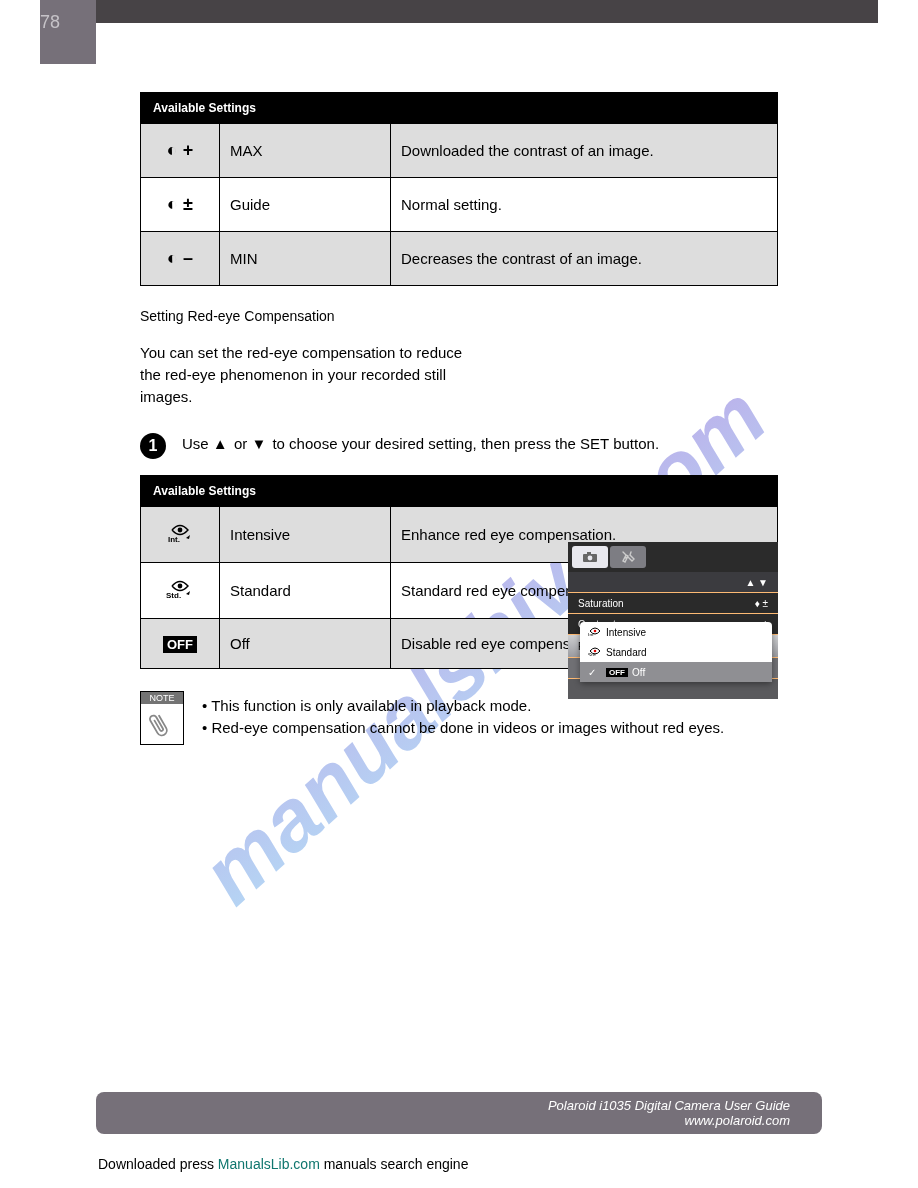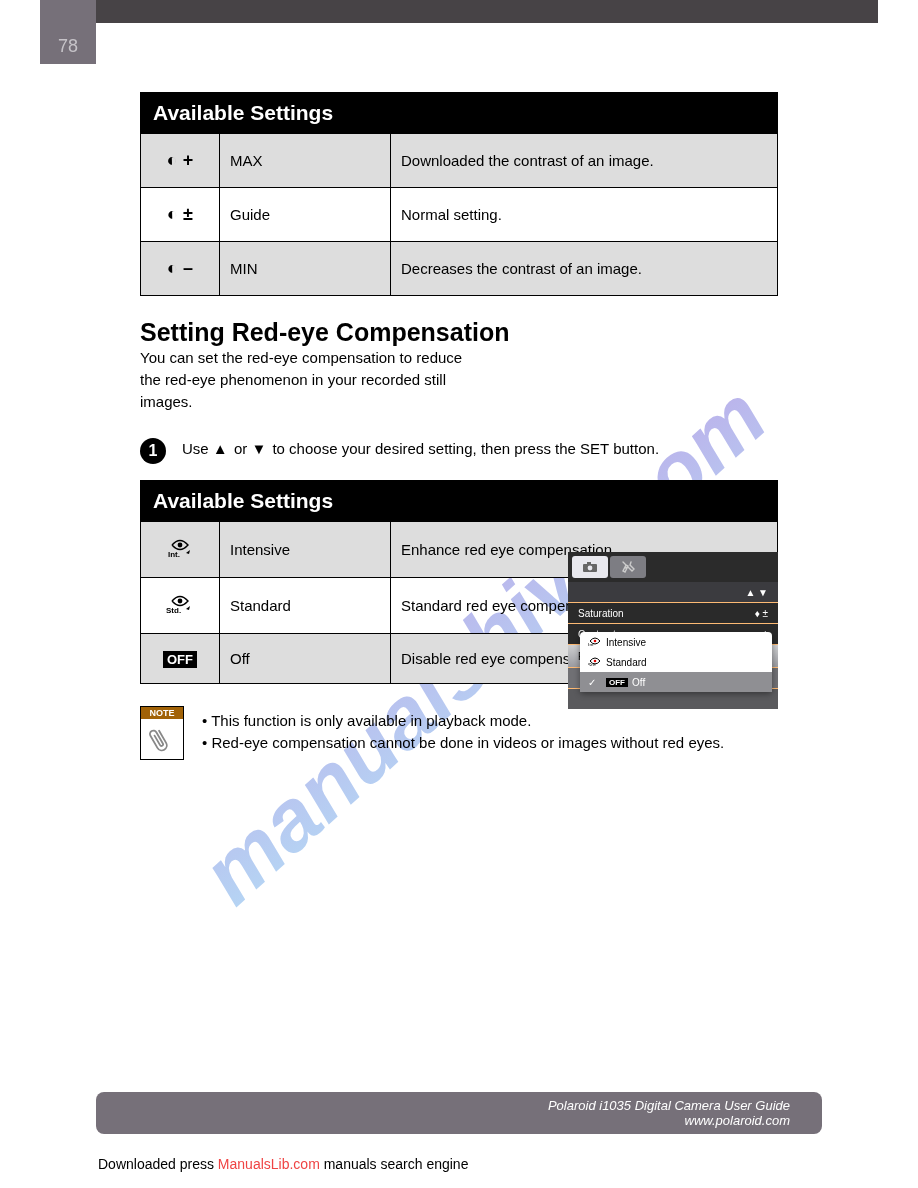--- a/index.html
+++ b/index.html
@@ -1,56 +1,56 @@
 <!DOCTYPE html>
 <html><head>
 <meta charset="utf-8">
 <style>
 html,body{margin:0;padding:0;font-family:Arial,Helvetica,sans-serif;background:#fff;color:#000}
 .page{width:918px;height:1188px;position:relative;overflow:hidden}
 
 
 .topbar{background:#474346;height:23px;margin:0 40px 0 40px}
 .tab{position:absolute;left:40px;top:0;width:56px;height:64px;background:#767079;z-index:3}
-.pageno{font-size:18px;color:#c6c3c8;text-align:center;padding-top:36px;font-family:Arial}
+.pageno{font-size:18px;color:#c6c3c8;text-align:left;padding-top:12px;font-family:Arial}
 
 
 .watermark{position:absolute;left:120px;top:260px;width:700px;height:700px;pointer-events:none;z-index:0}
 .watermark svg{width:100%;height:100%}
 
 
 .column{position:absolute;left:140px;top:92px;right:140px;z-index:2}
 
-.sect-title{font-size:25px;font-weight:bold;}
+.sect-title{font-size:14px;font-weight:normal;margin-bottom:18px}
 
 
 .table{border:1px solid #000;border-collapse:collapse;width:100%;margin-bottom:22px}
-.table th{background:#000;color:#fff;font-size:21px;font-weight:bold;text-align:left;padding:8px 12px;border:1px solid #000}
+.table th{background:#000;color:#fff;font-size:12px;font-weight:bold;text-align:left;padding:8px 12px;border:1px solid #000}
 .table td{border:1px solid #000;font-size:15px;padding:16px 10px;vertical-align:middle}
 .table tr.shade td{background:#ddd}
 .iconcell{width:58px;text-align:center;padding:8px 4px}
 .typecell{width:150px}
 .ico{font-size:18px;font-weight:bold}
 .ico-off{background:#000;color:#fff;padding:1px 4px;font-size:13px;font-weight:bold}
 
 
 .shot{position:absolute;right:0;top:234px;width:210px;height:156px;z-index:3}
 
 
 .note{display:flex;gap:18px;margin-top:12px}
 .note-ico{display:inline-block;border:1px solid #000;width:42px;height:52px;position:relative}
-.note-ico .nh{height:12px;background:#a16207;color:#fff;font-size:9px;font-weight:bold;text-align:center;line-height:12px}
+.note-ico .nh{height:12px;background:#737373;color:#fff;font-size:9px;font-weight:normal;text-align:center;line-height:12px}
 .note-ico .clip{position:absolute;left:8px;top:18px;font-size:20px;color:#666}
 .note ul{margin:4px 0 0 0;padding:0;list-style:none;font-size:15px;line-height:1.45}
 .note ul li::before{content:"•  ";}
 
 
 .footbar{position:absolute;left:96px;right:96px;bottom:54px;background:#767079;color:#fff;border-radius:8px;padding:6px 32px;font-size:13px;font-style:italic;text-align:right}
 .foot-links{position:absolute;left:98px;bottom:16px;font-size:14px}
-.foot-links a{color:#ef4444;text-decoration:none}
+.foot-links a{color:#0f766e;text-decoration:none}
 
 
 .shotwrap{position:absolute;inset:0;background:#2a2a2a}
 .stabs{display:flex;padding:4px;gap:2px;background:#2b2b2b}
 .stab{width:36px;height:22px;border-radius:3px;display:flex;align-items:center;justify-content:center;font-size:13px}
 .stab.active{background:#e8e8ee;color:#555}
 .stab.in{background:#7d7d83;color:#ddd}
 .srow{display:flex;align-items:center;height:20px;padding:0 10px;font-size:10px;color:#fff;border-top:1px solid #fdba74;justify-content:space-between}
 .srow.top{background:#3b3b3f;border-top:none}
 .srow.band{background:linear-gradient(#cecfd1,#9a9ba0);color:#000;height:22px;justify-content:flex-start}

